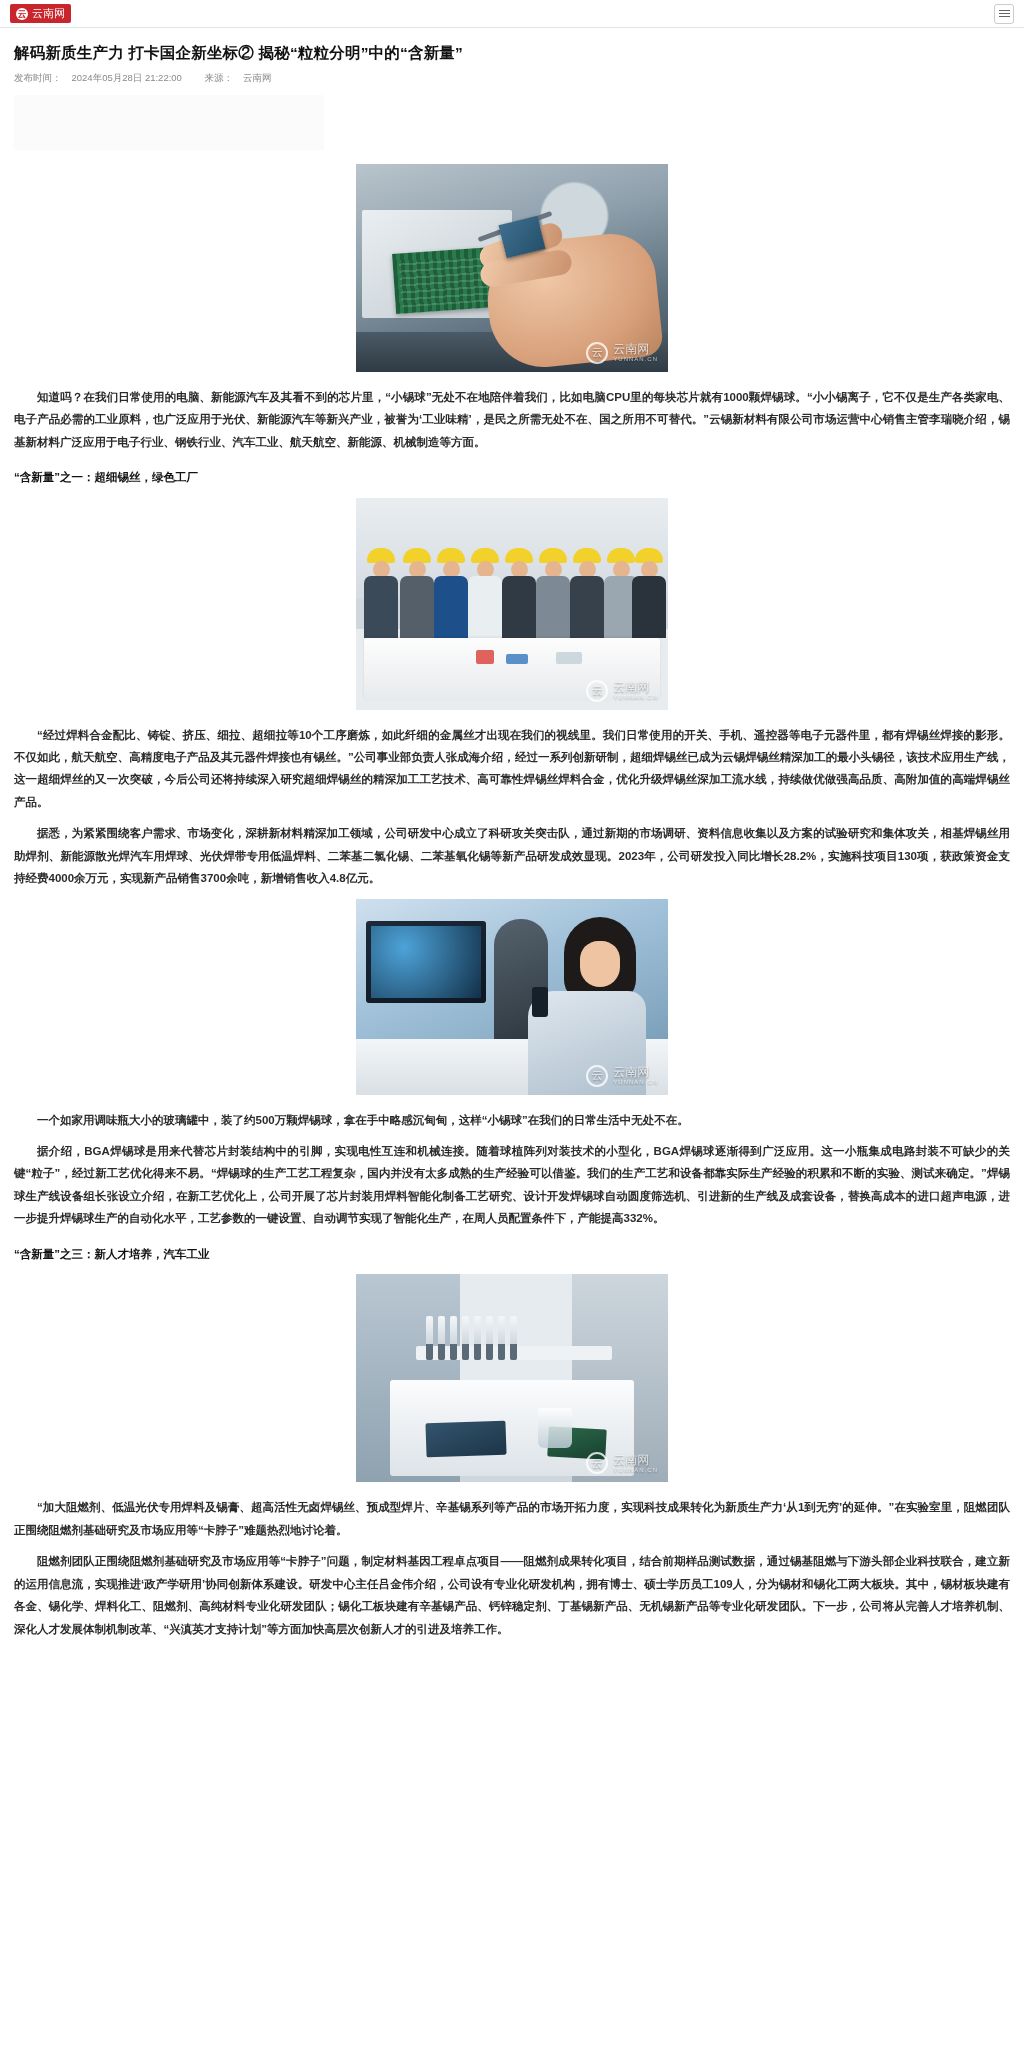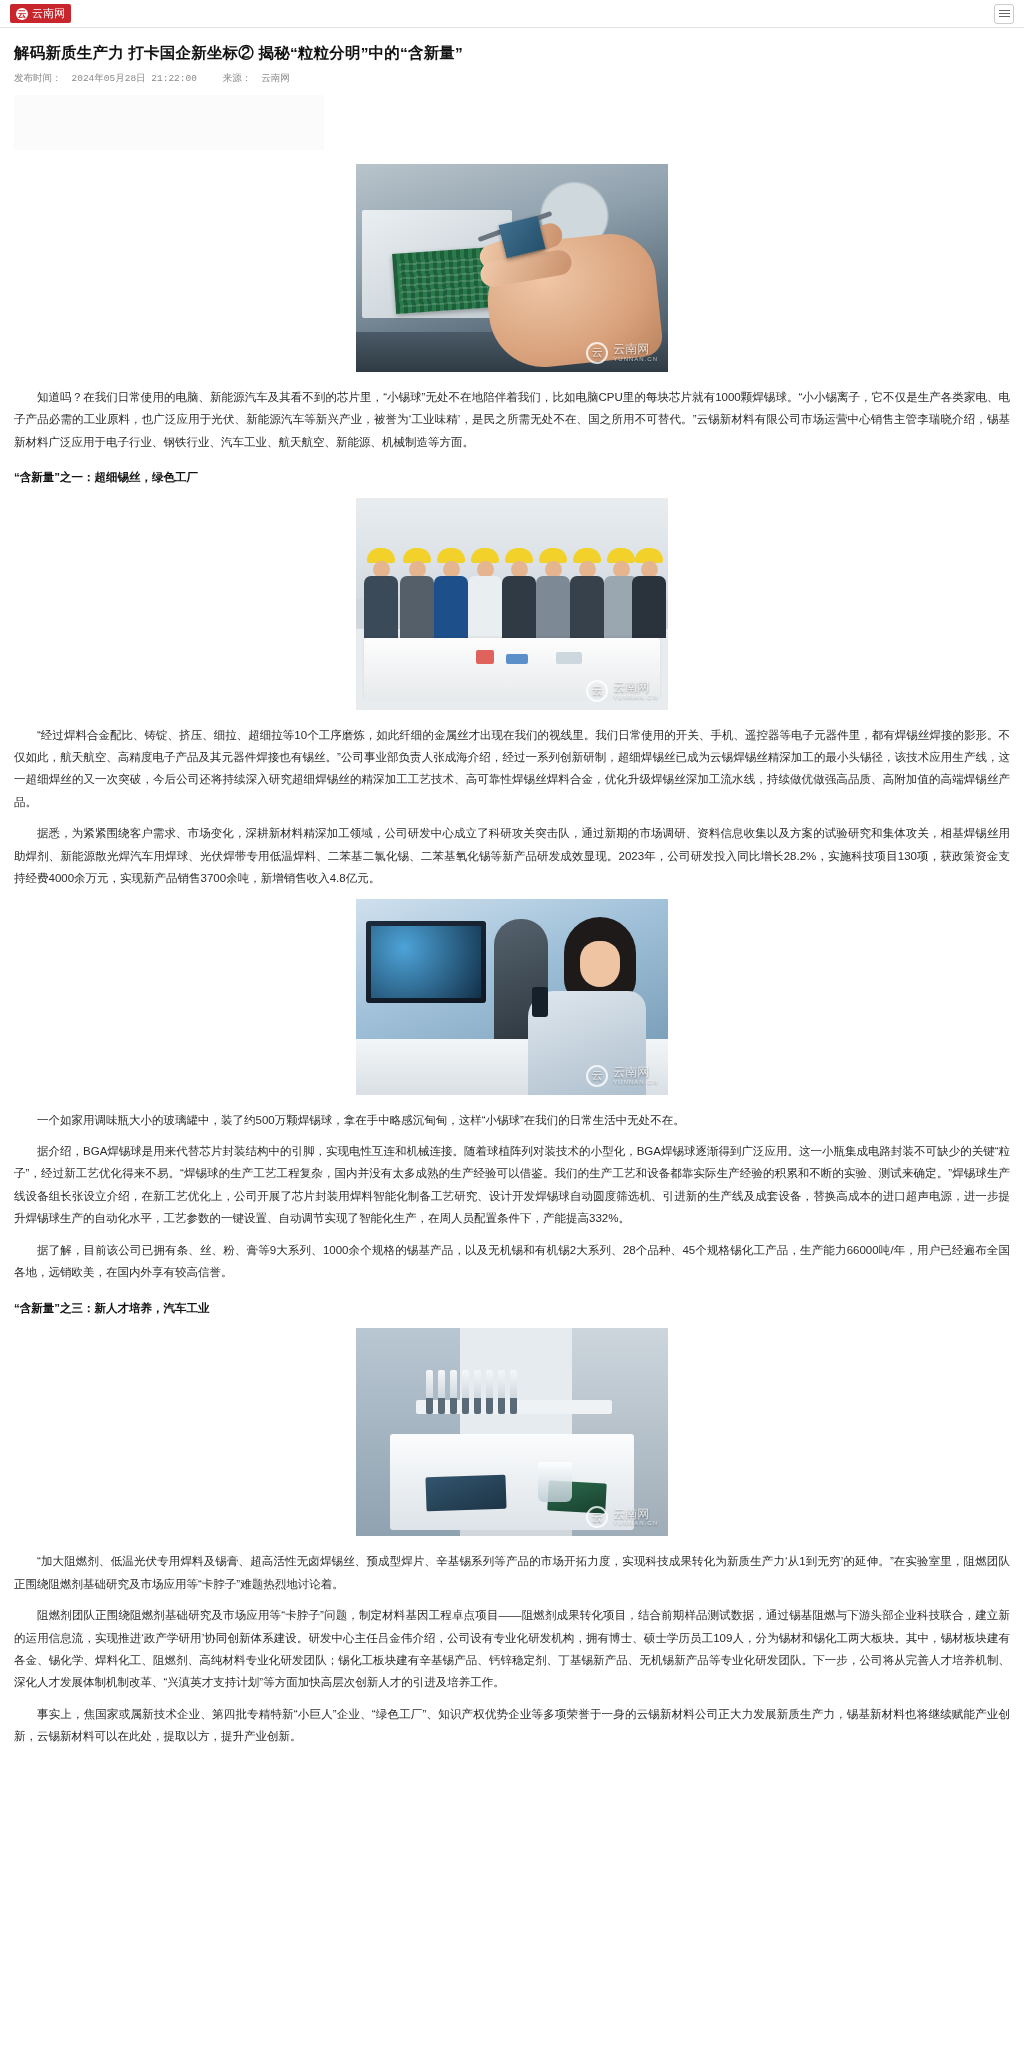--- a/index.html
+++ b/index.html
@@ -60,21 +60,20 @@
     font-weight: bold;
     color: #111;
     line-height: 1.4;
     margin: 0 0 8px 0;
     letter-spacing: .2px;
   }
   .byline {
     font-size: 9.5px;
     color: #8a8a8a;
     margin-bottom: 10px;
-    font-family: Liberation Mono, monospace;
   }
   .byline span { margin-right: 10px; }
 
   .ad-slot {
     width: 310px;
     height: 55px;
     background: #fbfbfb;
     margin: 0 0 14px 0;
   }
 
@@ -109,20 +108,21 @@
   .wm-txt { line-height: 1.05; }
   .wm-txt small { display: block; font-size: 6px; letter-spacing: 1px; opacity: .85; }
 
   p.body {
     font-size: 11.5px;
     line-height: 1.95;
     color: #2b2b2b;
     margin: 0 0 9px 0;
     text-align: justify;
     text-indent: 2em;
+    font-weight: bold;
   }
   h3.sub {
     font-size: 11.5px;
     font-weight: bold;
     color: #111;
     margin: 14px 0 10px 0;
     line-height: 1.8;
   }
 
   
@@ -368,21 +368,20 @@
       </div>
       <div class="wm">
         <span class="wm-ring">云</span>
         <span class="wm-txt"><span>云南网</span><small>YUNNAN.CN</small></span>
       </div>
     </div>
   </div>
 
   <p class="body">一个如家用调味瓶大小的玻璃罐中，装了约500万颗焊锡球，拿在手中略感沉甸甸，这样“小锡球”在我们的日常生活中无处不在。</p>
   <p class="body">据介绍，BGA焊锡球是用来代替芯片封装结构中的引脚，实现电性互连和机械连接。随着球植阵列对装技术的小型化，BGA焊锡球逐渐得到广泛应用。这一小瓶集成电路封装不可缺少的关键“粒子”，经过新工艺优化得来不易。“焊锡球的生产工艺工程复杂，国内并没有太多成熟的生产经验可以借鉴。我们的生产工艺和设备都靠实际生产经验的积累和不断的实验、测试来确定。”焊锡球生产线设备组长张设立介绍，在新工艺优化上，公司开展了芯片封装用焊料智能化制备工艺研究、设计开发焊锡球自动圆度筛选机、引进新的生产线及成套设备，替换高成本的进口超声电源，进一步提升焊锡球生产的自动化水平，工艺参数的一键设置、自动调节实现了智能化生产，在周人员配置条件下，产能提高332%。</p>
-  <p class="body">据了解，目前该公司已拥有条、丝、粉、膏等9大系列、1000余个规格的锡基产品，以及无机锡和有机锡2大系列、28个品种、45个规格锡化工产品，生产能力66000吨/年，用户已经遍布全国各地，远销欧美，在国内外享有较高信誉。</p>
 
   <h3 class="sub">“含新量”之三：新人才培养，汽车工业</h3>
 
   <div class="figure">
     <div class="photo p4">
       <div class="panelL"></div>
       <div class="panelR"></div>
       <div class="plinth"></div>
       <div class="shelf"></div>
       <div class="tube" style="left:70px">
@@ -414,16 +413,15 @@
       <div class="jar"></div>
       <div class="wm">
         <span class="wm-ring">云</span>
         <span class="wm-txt"><span>云南网</span><small>YUNNAN.CN</small></span>
       </div>
     </div>
   </div>
 
   <p class="body">“加大阻燃剂、低温光伏专用焊料及锡膏、超高活性无卤焊锡丝、预成型焊片、辛基锡系列等产品的市场开拓力度，实现科技成果转化为新质生产力‘从1到无穷’的延伸。”在实验室里，阻燃团队正围绕阻燃剂基础研究及市场应用等“卡脖子”难题热烈地讨论着。</p>
   <p class="body">阻燃剂团队正围绕阻燃剂基础研究及市场应用等“卡脖子”问题，制定材料基因工程卓点项目——阻燃剂成果转化项目，结合前期样品测试数据，通过锡基阻燃与下游头部企业科技联合，建立新的运用信息流，实现推进‘政产学研用’协同创新体系建设。研发中心主任吕金伟介绍，公司设有专业化研发机构，拥有博士、硕士学历员工109人，分为锡材和锡化工两大板块。其中，锡材板块建有各金、锡化学、焊料化工、阻燃剂、高纯材料专业化研发团队；锡化工板块建有辛基锡产品、钙锌稳定剂、丁基锡新产品、无机锡新产品等专业化研发团队。下一步，公司将从完善人才培养机制、深化人才发展体制机制改革、“兴滇英才支持计划”等方面加快高层次创新人才的引进及培养工作。</p>
-  <p class="body">事实上，焦国家或属新技术企业、第四批专精特新“小巨人”企业、“绿色工厂”、知识产权优势企业等多项荣誉于一身的云锡新材料公司正大力发展新质生产力，锡基新材料也将继续赋能产业创新，云锡新材料可以在此处，提取以方，提升产业创新。</p>
 
   <div class="footer-note"></div>
 </div>
 
 </body></html>

